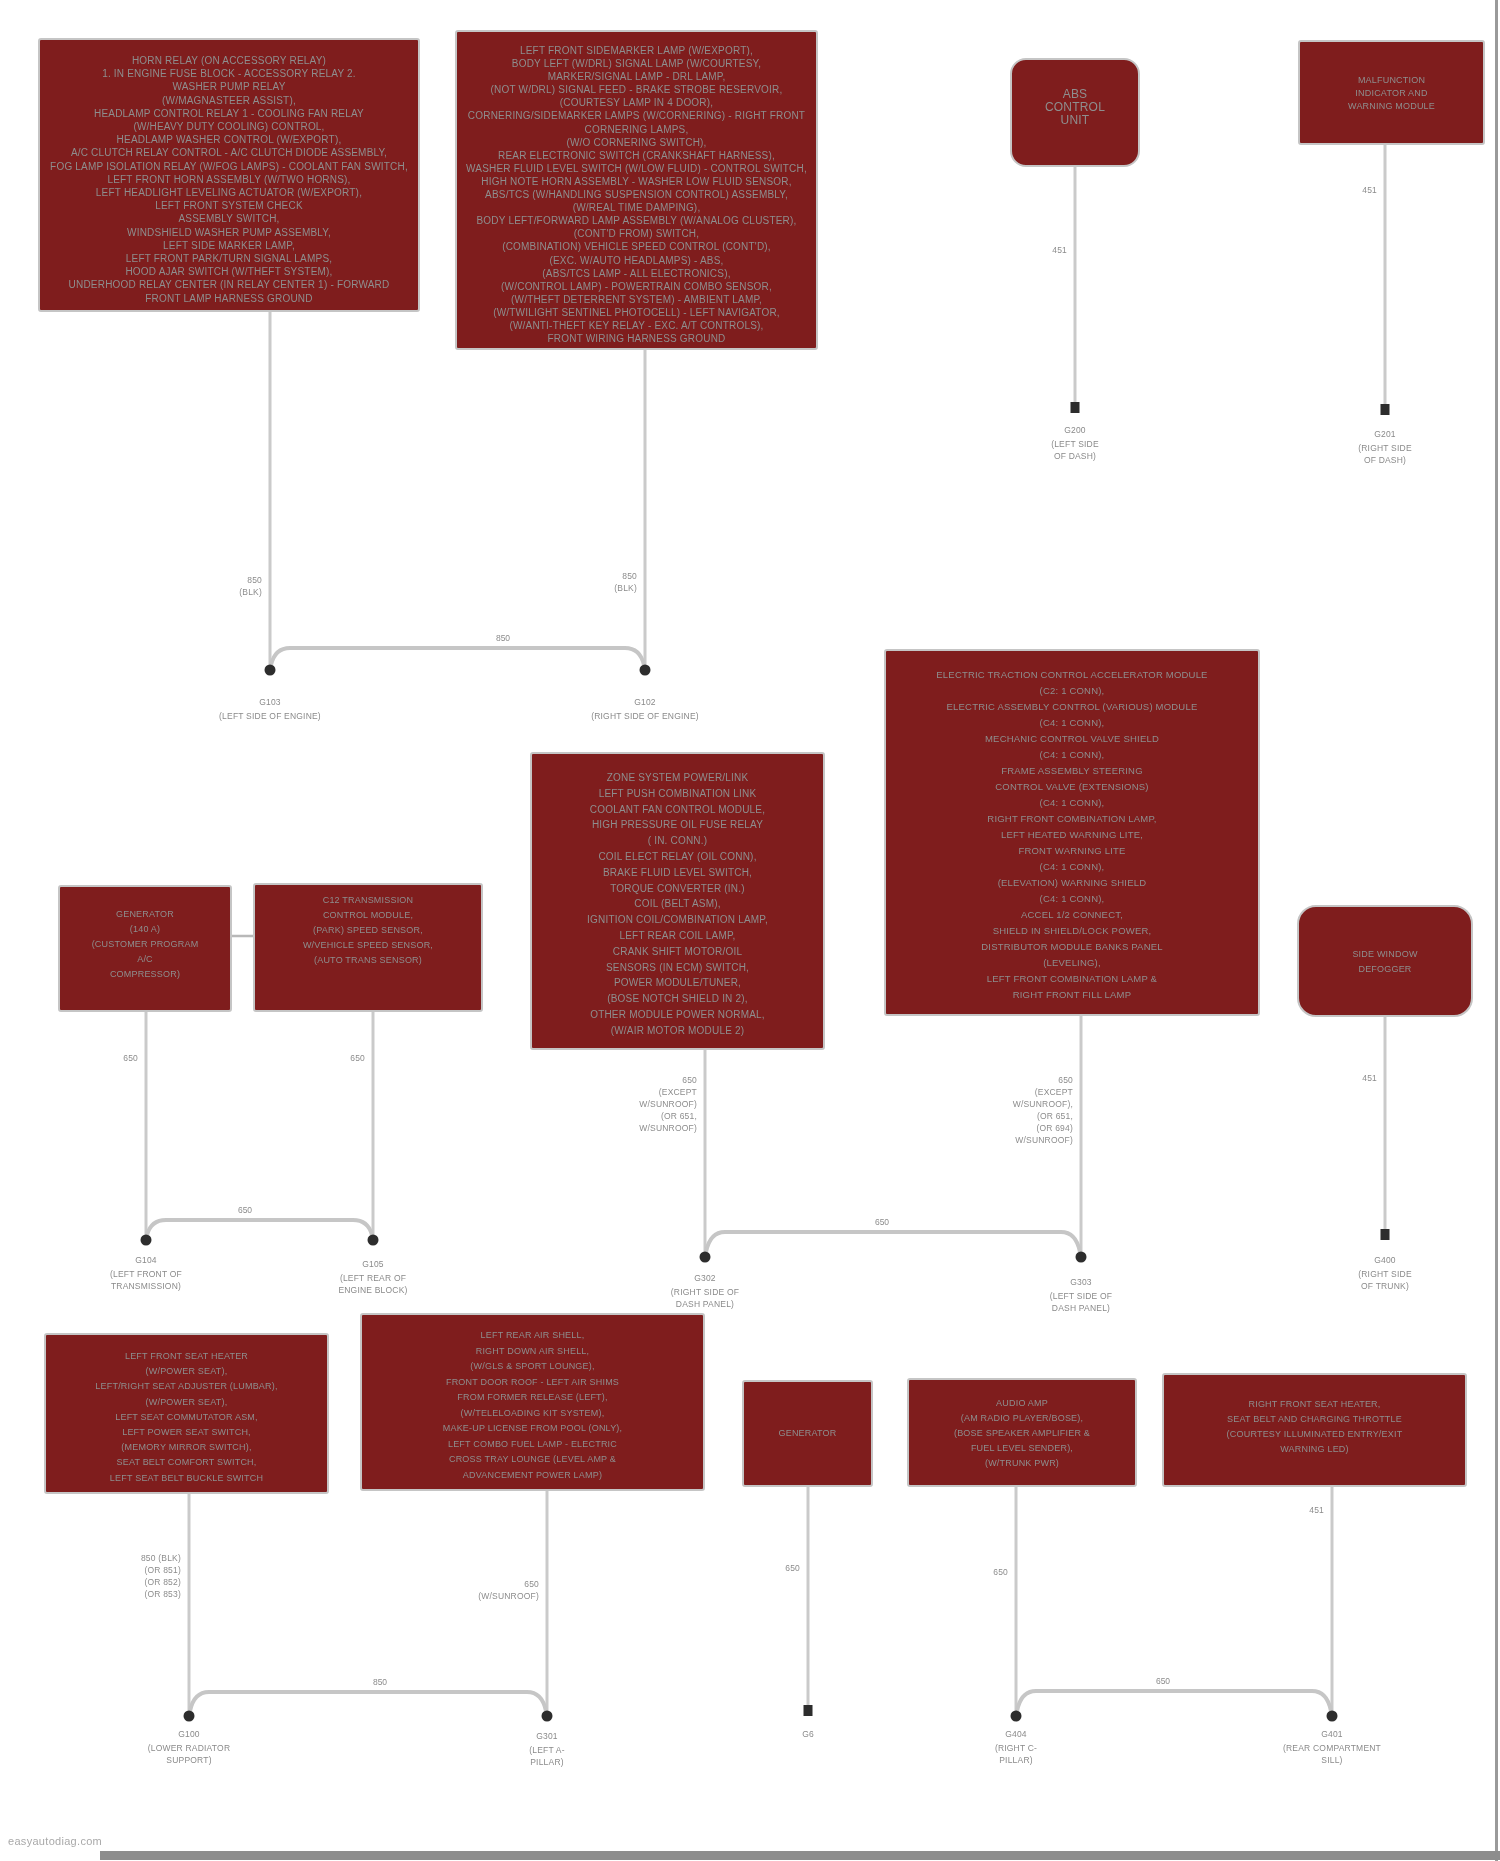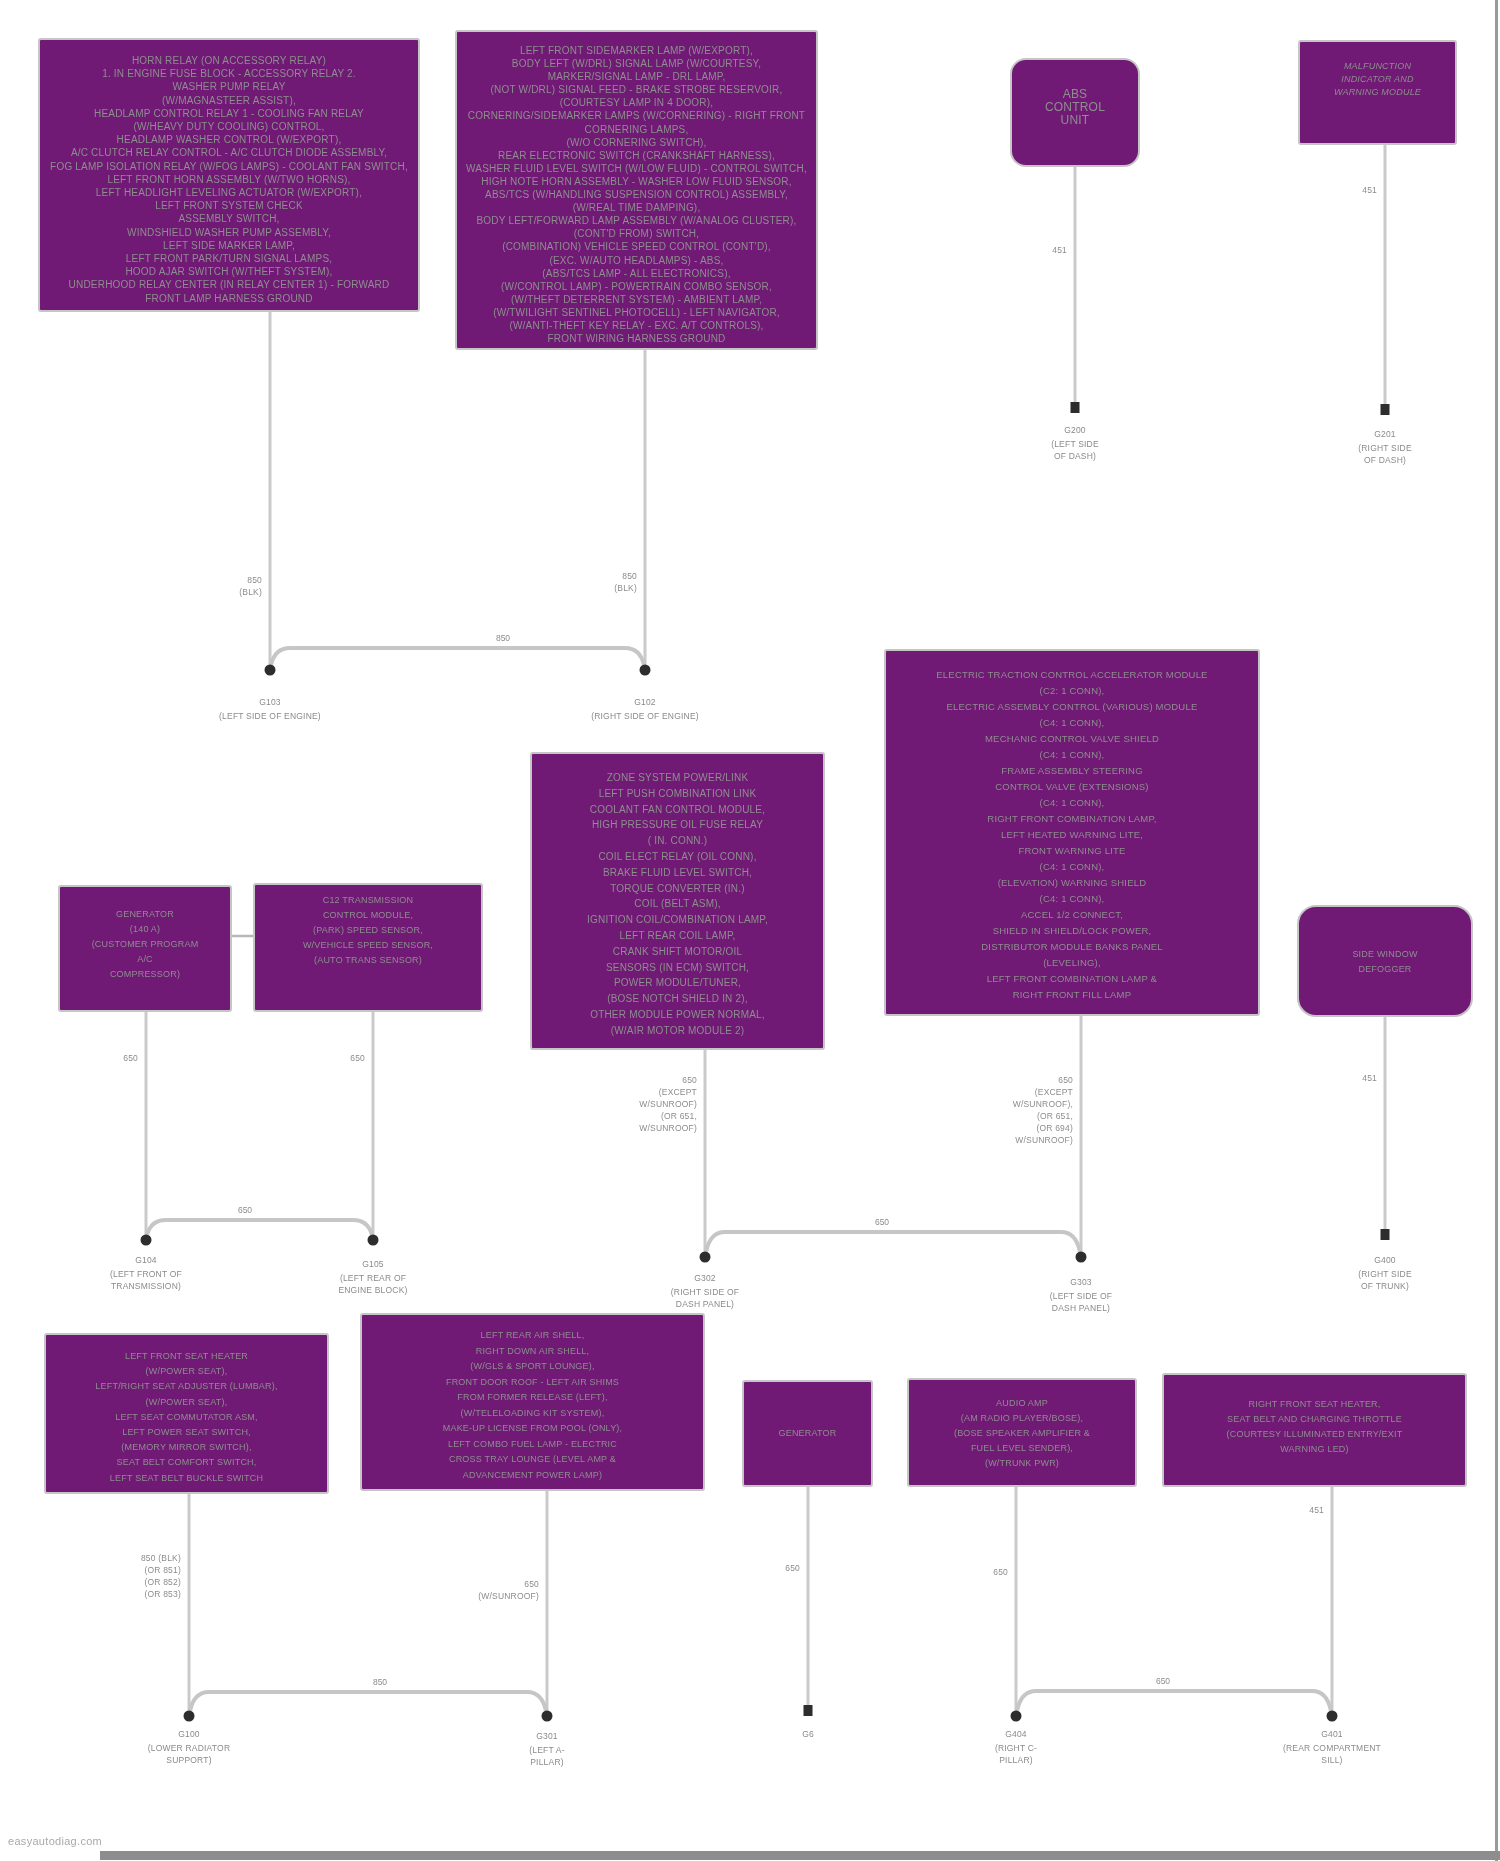--- a/index.html
+++ b/index.html
@@ -3,21 +3,21 @@
 <meta charset="utf-8">
 <style>
   html,body{margin:0;padding:0;background:#ffffff;}
   body{width:1500px;height:1861px;position:relative;overflow:hidden;
        font-family:"Liberation Sans", sans-serif;}
   .stage{position:absolute;inset:0;background:#fff;}
   .wires{position:absolute;left:0;top:0;}
   .txt{filter:blur(0.45px);}
   .box{position:absolute;border:2px solid #c5c5c5;border-radius:3px;
        box-sizing:border-box;text-align:center;color:#8e8e8e;
-       font-size:10px;letter-spacing:0.2px;background:#701a75;}
+       font-size:10px;letter-spacing:0.2px;background:#7f1d1d;}
   .box .ln{white-space:nowrap;}
   .wlabel{position:absolute;text-align:right;color:#8c8c8c;font-size:8.5px;
           line-height:12px;letter-spacing:0.2px;}
   .blabel{position:absolute;text-align:center;color:#8c8c8c;font-size:8.5px;
           width:60px;}
   .glabel{position:absolute;text-align:center;color:#8a8a8a;font-size:8.5px;
           line-height:12.5px;width:220px;letter-spacing:0.2px;}
   .glabel .ln:first-child{margin-bottom:1px;}
   .watermark{position:absolute;left:8px;top:1835px;font-size:11px;
              color:#a9a9a9;letter-spacing:0.3px;}
@@ -118,21 +118,21 @@
       <div class="ln">(W/THEFT DETERRENT SYSTEM) - AMBIENT LAMP,</div>
       <div class="ln">(W/TWILIGHT SENTINEL PHOTOCELL) - LEFT NAVIGATOR,</div>
       <div class="ln">(W/ANTI-THEFT KEY RELAY - EXC. A/T CONTROLS),</div>
       <div class="ln">FRONT WIRING HARNESS GROUND</div>
     </div>
   <div class="box txt" style="left:1010px;top:58px;width:130px;height:109px;padding-top:28px;line-height:13px;font-size:12px;border-radius:16px;">
       <div class="ln">ABS</div>
       <div class="ln">CONTROL</div>
       <div class="ln">UNIT</div>
     </div>
-  <div class="box txt" style="left:1298px;top:40px;width:159px;height:105px;padding-top:18px;line-height:13px;font-size:9px;font-style:italic;">
+  <div class="box txt" style="left:1298px;top:40px;width:187px;height:105px;padding-top:32px;line-height:13px;font-size:9px;">
       <div class="ln">MALFUNCTION</div>
       <div class="ln">INDICATOR AND</div>
       <div class="ln">WARNING MODULE</div>
     </div>
   <div class="box txt" style="left:58px;top:885px;width:174px;height:127px;padding-top:20px;line-height:15px;font-size:9px;">
       <div class="ln">GENERATOR</div>
       <div class="ln">(140 A)</div>
       <div class="ln">(CUSTOMER PROGRAM</div>
       <div class="ln">A/C</div>
       <div class="ln">COMPRESSOR)</div>

